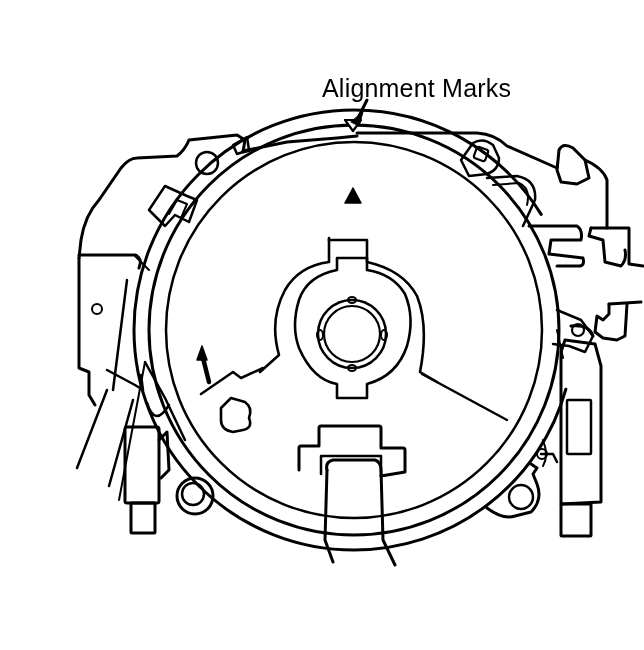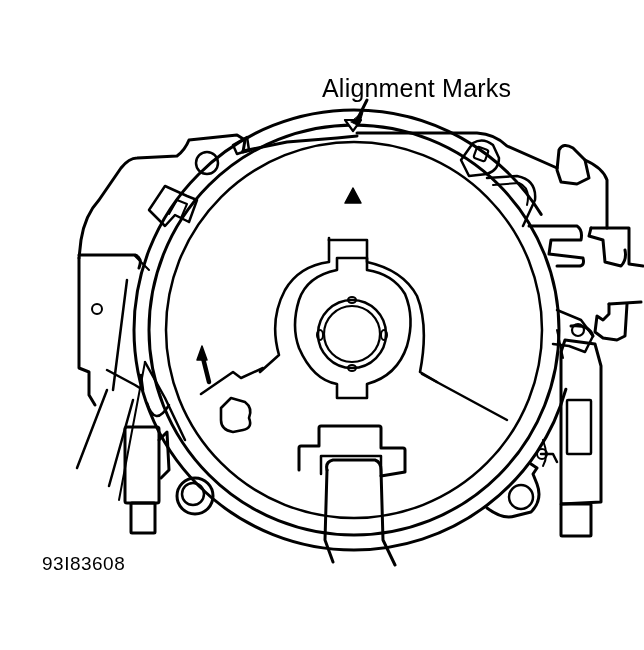--- a/index.html
+++ b/index.html
@@ -144,14 +144,13 @@
     <polygon points="308,120 324,120 316,131" fill="#fff" stroke="#000" stroke-width="2.2"></polygon>
     <polygon points="308,203 324,203 316,188" fill="#000" stroke="#000" stroke-width="1.5"></polygon>
 
     <g>
       <line x1="330" y1="100" x2="320" y2="120" stroke-width="3"></line>
       <polygon points="314,122 322,126 326,112" fill="#000" stroke="#000" stroke-width="1"></polygon>
     </g>
   </svg>
 
   <div class="callout-label">Alignment Marks</div>
-  <div class="figure-id">93I83608</div>
 </div>
 
 </body></html>

